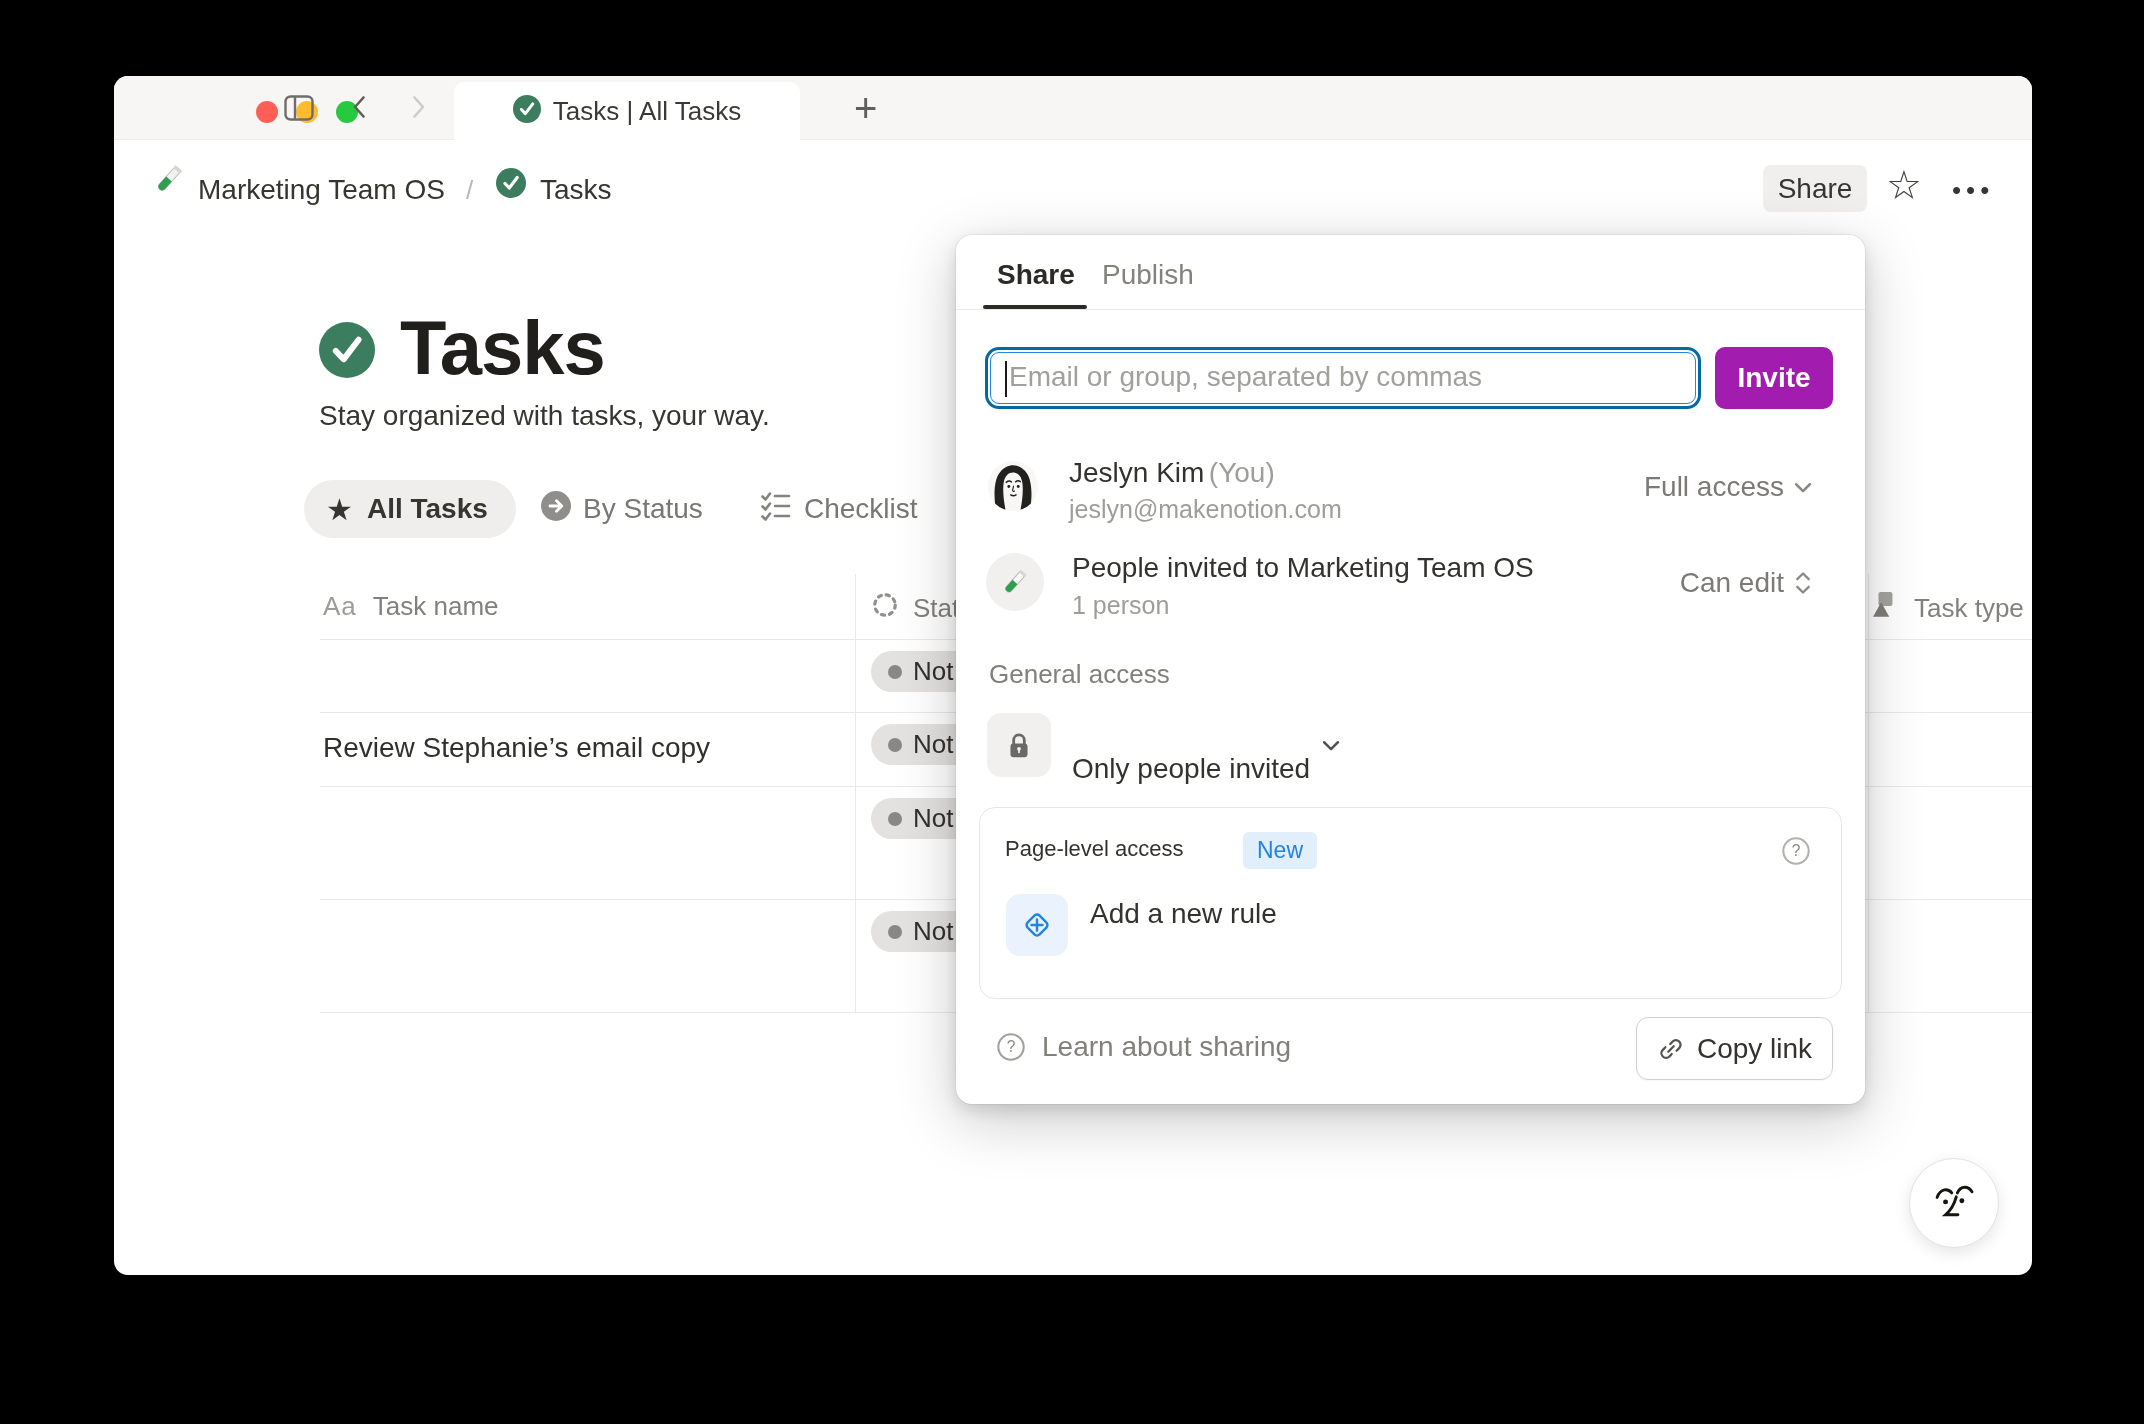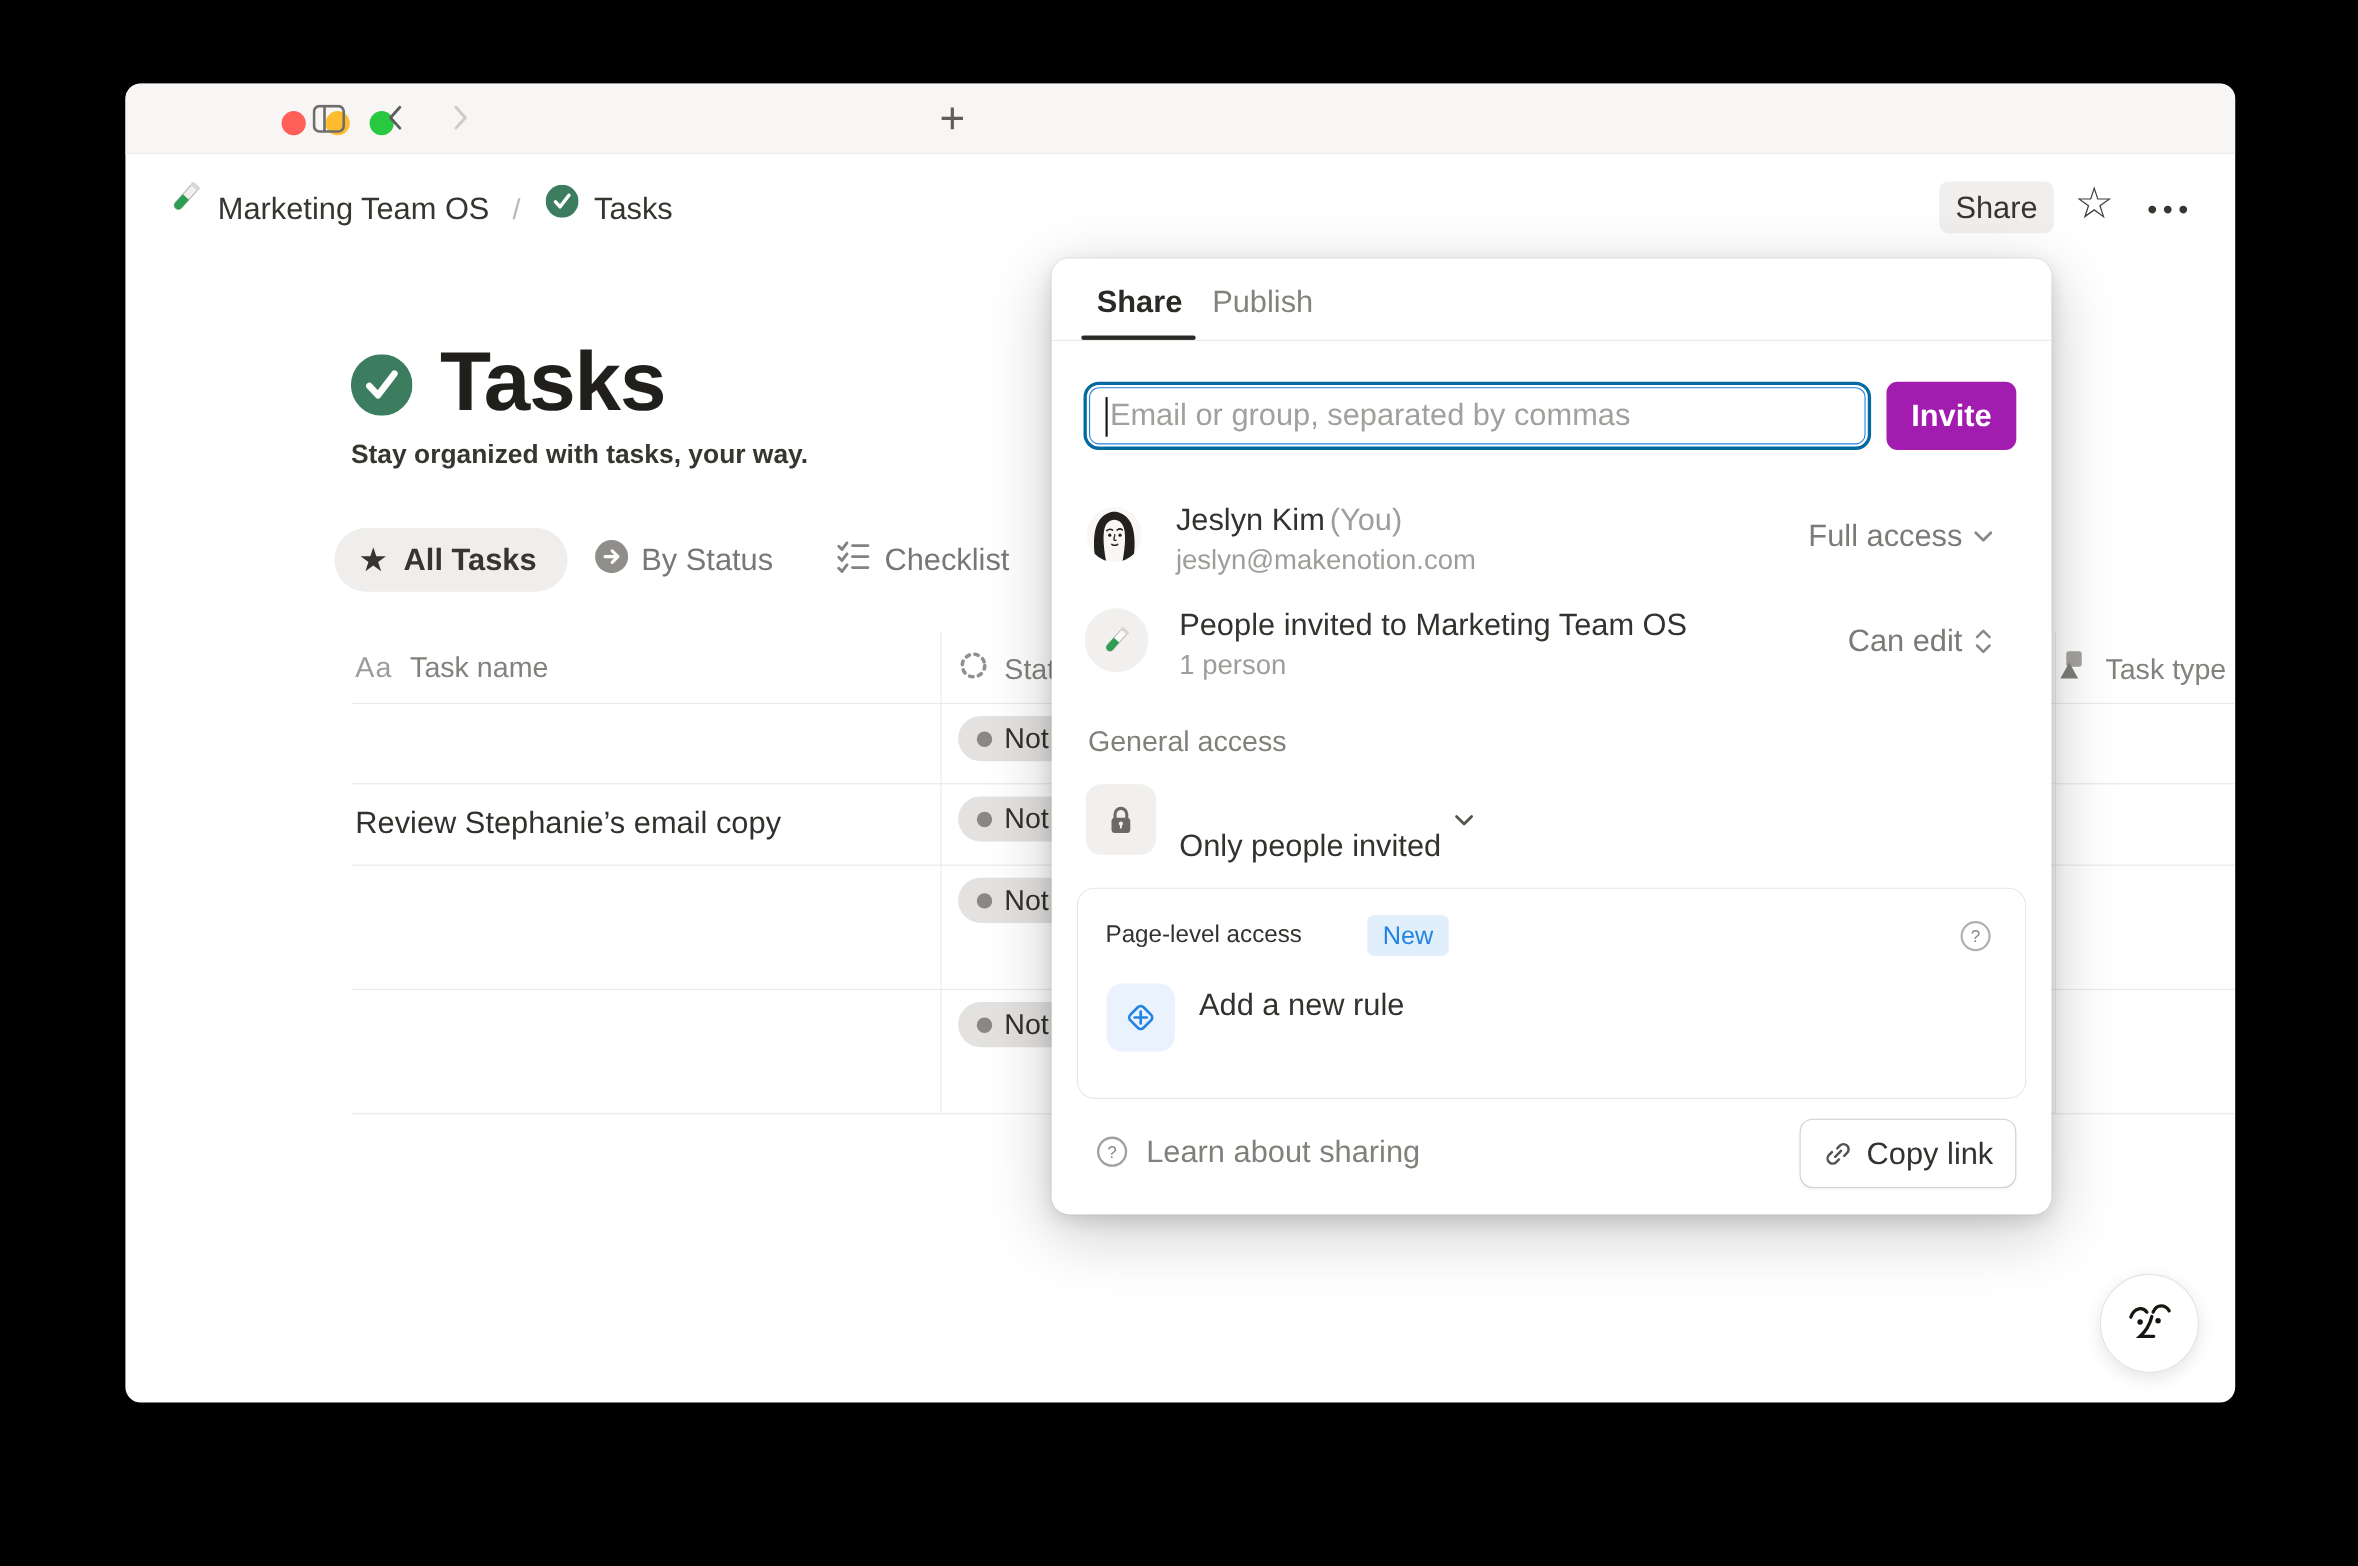--- a/index.html
+++ b/index.html
@@ -12,21 +12,21 @@
   .light{position:absolute;top:25px;width:22px;height:22px;border-radius:50%;}
   .wtab{position:absolute;left:340px;top:6px;width:346px;height:58px;background:#fff;border-radius:10px 10px 0 0;display:flex;align-items:center;justify-content:center;gap:12px;}
   .wtab-title{font-size:26px;color:#3a3935;}
   .chrome-ic{position:absolute;top:16px;}
   
   .topbar-text{font-size:28px;color:#37352f;}
   .crumb-sep{color:#b9b7b3;font-size:26px;}
   .share-pill{position:absolute;left:1649px;top:89px;width:104px;height:47px;background:#f0efed;border-radius:8px;display:flex;align-items:center;justify-content:center;font-size:28px;color:#37352f;}
   
   .page-title{position:absolute;left:286px;top:228px;font-size:76px;font-weight:700;letter-spacing:-1px;color:#211f1c;}
-  .page-sub{position:absolute;left:205px;top:324px;font-size:24px;color:#37352f;font-weight:bold;}
+  .page-sub{position:absolute;left:205px;top:324px;font-size:28px;color:#37352f;}
   .vtab-pill{position:absolute;left:190px;top:404px;height:58px;padding:0 28px 0 22px;background:#efeeec;border-radius:29px;display:flex;align-items:center;gap:14px;}
   .vtab-pill span{font-size:28px;font-weight:600;color:#37352f;}
   .vtab{position:absolute;top:404px;height:58px;display:flex;align-items:center;gap:12px;}
   .vtab span{font-size:28px;font-weight:500;color:#787774;}
   
   .table{position:absolute;left:206px;top:498px;width:1712px;}
   .thead{position:absolute;left:0;top:0;width:100%;height:66px;border-bottom:1px solid #e9e9e7;}
   .th-name{position:absolute;left:3px;top:17px;display:flex;gap:16px;align-items:center;font-size:26px;color:#82817d;}
   .aa{font-size:26px;color:#9d9c99;letter-spacing:1px;}
   .th-status{position:absolute;left:551px;top:17px;display:flex;gap:14px;align-items:center;font-size:26px;color:#82817d;white-space:nowrap;}
@@ -89,20 +89,29 @@
         <svg width="14" height="24" viewBox="0 0 14 24">
             <path d="M11.5 2.5 L3 12 l8.5 9.5" stroke="#5f5e5a" stroke-width="2.6" fill="none" stroke-linecap="round" stroke-linejoin="round"></path>
           </svg>
       </span>
       <span class="chrome-ic" style="left:298px;top:19px;">
         <svg width="14" height="24" viewBox="0 0 14 24">
             <path d="M2.5 2.5 L11 12 l-8.5 9.5" stroke="#cdccc9" stroke-width="2.6" fill="none" stroke-linecap="round" stroke-linejoin="round"></path>
           </svg>
       </span>
 
+      <div class="wtab">
+        <span>
+          <svg width="28" height="28" viewBox="0 0 30 30">
+              <circle cx="15" cy="15" r="15" fill="#3b7d5e"></circle>
+              <path d="M9 15.5l4.2 4.5 8-10.5" stroke="#fff" stroke-width="3.2" fill="none" stroke-linecap="round" stroke-linejoin="round"></path>
+            </svg>
+        </span>
+        <span class="wtab-title">Tasks | All Tasks</span>
+      </div>
       <span class="chrome-ic" style="left:740px;top:10px;font-size:40px;color:#5f5e5a;font-weight:300;">+</span>
     </div>
 
     <div>
       <span class="abs" style="left:38px;top:86px;">
         <svg width="34" height="34" viewBox="0 0 32 32">
             <g transform="rotate(42 16 16)">
               <rect x="12.5" y="3" width="7" height="26" rx="3.5" fill="#f1f0ee" stroke="#b9b7b3" stroke-width="1"></rect>
               <path d="M12.5 16 h7 v9.5 a3.5 3.5 0 0 1 -7 0 Z" fill="#2f9e53"></path>
               <rect x="11.5" y="2" width="9" height="3.4" rx="1.6" fill="#d8d6d2"></rect>

